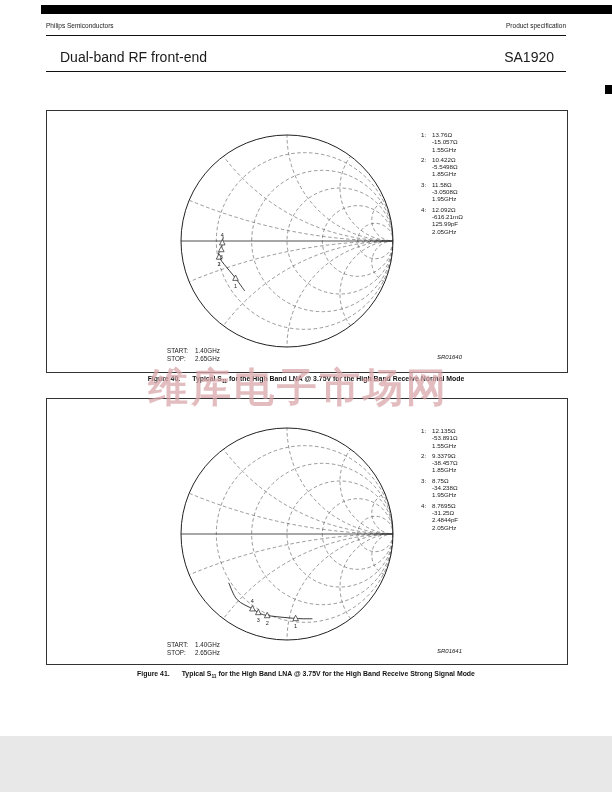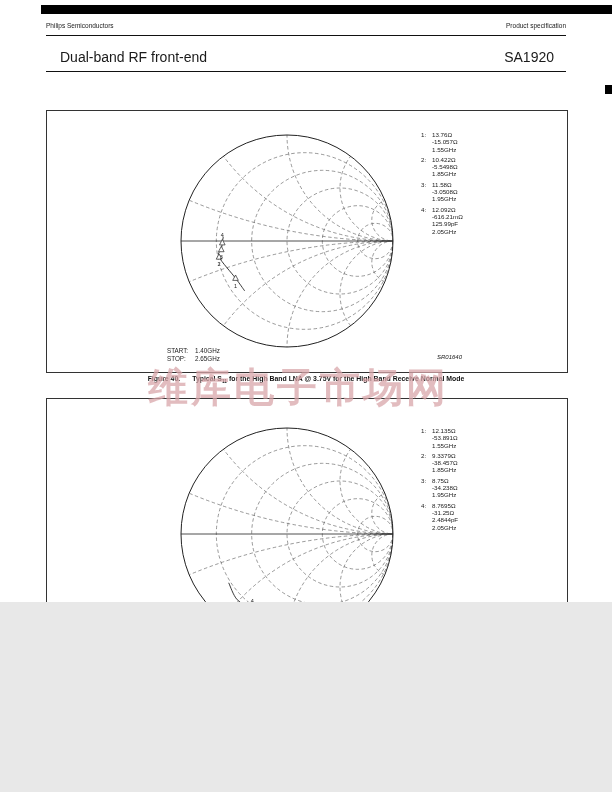--- a/index.html
+++ b/index.html
@@ -1,17 +1,17 @@
 <!DOCTYPE html>
 <html><head>
 <meta charset="utf-8">
 <style>
   html,body{margin:0;padding:0;background:#e8e8e8;}
   .page{
-    position:relative; width:612px; height:602px; background:#ffffff;
+    position:relative; width:612px; height:736px; background:#ffffff;
     font-family:"Liberation Sans", sans-serif; color:#1a1a1a; overflow:hidden;
     margin:0 auto;
   }
   .bar{position:absolute; background:#000;}
   .top-bar{left:41px; top:5px; width:571px; height:9px;}
   .bottom-bar{left:557px; top:776px; width:55px; height:9px;}
   .edge-tick{right:0; top:85px; width:7px; height:9px;}
   .header-line{position:absolute; left:46px; width:520px; top:22px; font-size:6.5px;}
   .header-line .hl{position:absolute; left:0;}
   .header-line .hr{position:absolute; right:0;}

